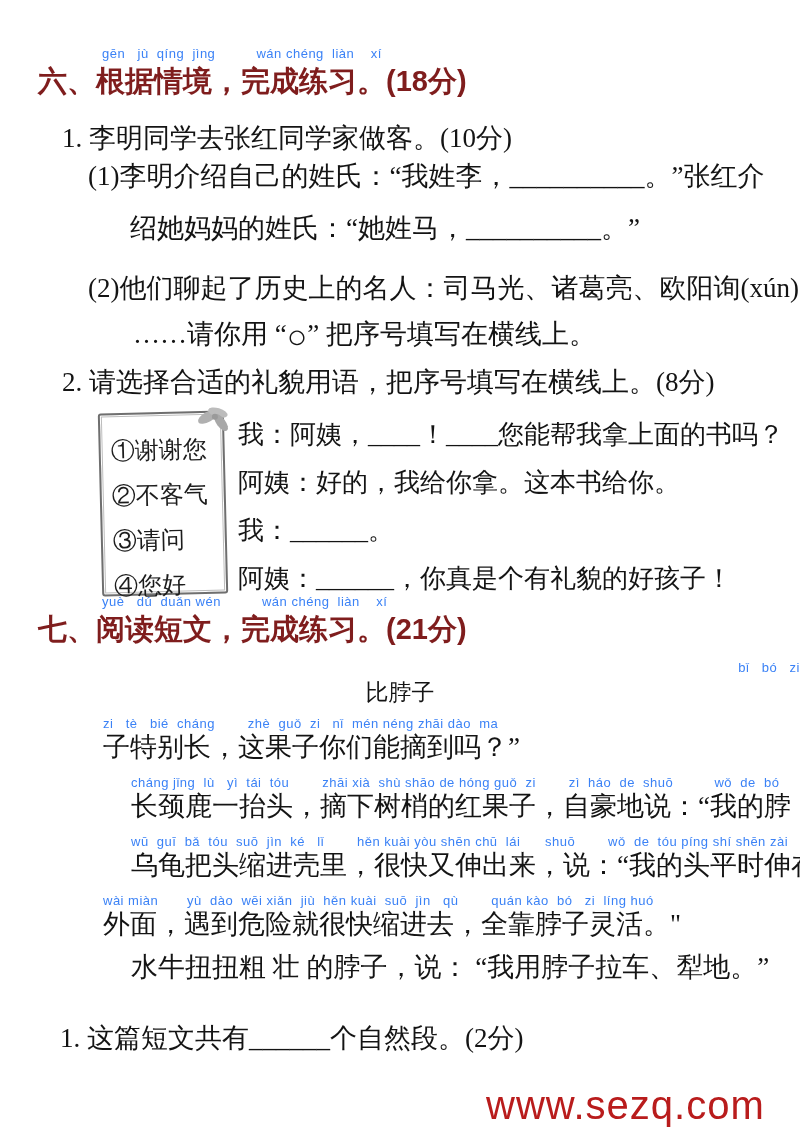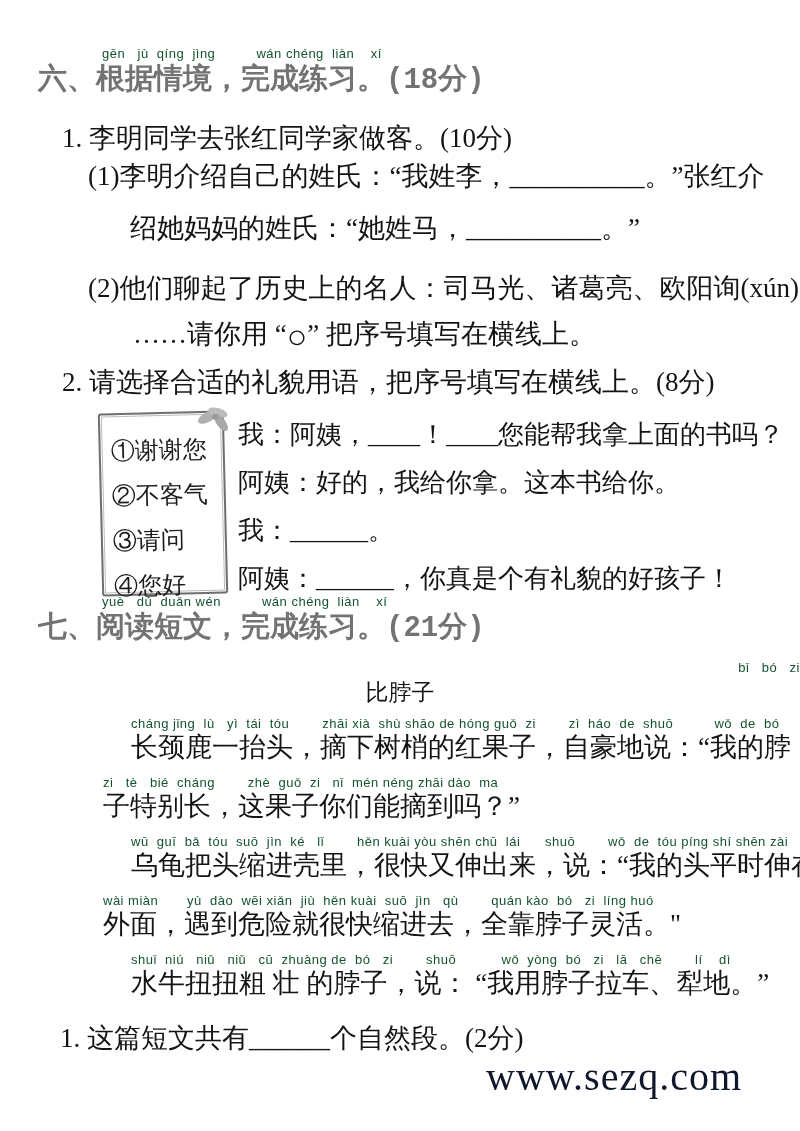--- a/index.html
+++ b/index.html
@@ -2,26 +2,26 @@
 <html><head>
 <meta charset="utf-8">
 <style>
   html,body{margin:0;padding:0;background:#ffffff;}
   .page{
     position:relative;width:800px;height:1131px;background:#ffffff;
     font-family:"Liberation Serif",serif;color:#141414;overflow:hidden;
   }
   .abs{position:absolute;}
   .pinyin{
-    font-family:"Liberation Sans",sans-serif;font-size:13px;color:#14532d;
+    font-family:"Liberation Sans",sans-serif;font-size:13px;color:#3b82f6;
     white-space:pre;line-height:16px;letter-spacing:0.5px;
   }
   .heading{
-    font-family:Liberation Mono, monospace;font-weight:bold;
-    font-size:29px;line-height:34px;color:#737373;margin:2px 0 0 0;
+    font-family:Liberation Sans, sans-serif;font-weight:bold;
+    font-size:29px;line-height:34px;color:#7f1d1d;margin:2px 0 0 0;
   }
   .heading-pinyin{margin-left:64px;}
   .bodyline{font-size:27px;line-height:32px;white-space:pre;}
   .gapline{margin-bottom:20px;}
   .circle-char{font-size:34px;line-height:32px;vertical-align:-5px;font-family:"Liberation Sans",sans-serif;}
   
   .opt-box{
     width:126px;height:183px;border:2px solid #6f6f6f;border-radius:3px;
     transform:rotate(-1.4deg);box-shadow:inset 0 0 0 1px #fff, inset 0 0 0 2px #bdbdbd;
     padding:14px 0 0 10px;box-sizing:border-box;background:#fff;
@@ -30,22 +30,22 @@
   .leaf{position:absolute;top:-8px;right:-14px;}
   
   .dialog-line{font-size:26px;line-height:30px;margin-bottom:18px;white-space:pre;}
   
   .ptitle-py{text-align:right;}
   .ptitle{font-size:23px;line-height:32px;text-align:center;margin-top:1px;}
   .pline{margin-bottom:12px;}
   .pline .ptxt{font-size:27px;line-height:31px;white-space:pre;}
   .pindent{padding-left:28px;}
   .watermark{
-    font-family:Liberation Serif, serif;font-size:40px;color:#0f172a;
-    letter-spacing:1px;line-height:42px;
+    font-family:Liberation Sans, sans-serif;font-size:40px;color:#b91c1c;
+    letter-spacing:1px;line-height:42px;margin-top:28px;
   }
 </style>
 </head>
 <body>
 
 <div class="page">
 
   <div class="abs" style="top:46px;left:38px;">
     <div class="pinyin heading-pinyin">gēn   jù  qíng  jìng          wán chéng  liàn    xí</div>
     <div class="heading">六、根据情境，完成练习。(18分)</div>
@@ -91,38 +91,37 @@
     <div class="pinyin heading-pinyin">yuè   dú  duǎn wén          wán chéng  liàn    xí</div>
     <div class="heading">七、阅读短文，完成练习。(21分)</div>
   </div>
 
   <div class="abs" style="top:660px;left:0;width:800px;">
     <div class="pinyin ptitle-py">bǐ   bó   zi</div>
     <div class="ptitle">比脖子</div>
   </div>
 
   <div class="abs" style="top:716px;left:103px;width:675px;">
+    <div class="pline">
+      <div class="pinyin">zi   tè   bié  cháng        zhè  guǒ  zi   nǐ  mén néng zhāi dào  ma</div>
+      <div class="ptxt">子特别长，这果子你们能摘到吗？”</div>
+    </div>
     <div class="pline pindent">
       <div class="pinyin">cháng jǐng  lù   yì  tái  tóu        zhāi xià  shù shāo de hóng guǒ  zi        zì  háo  de  shuō          wǒ  de  bó</div>
       <div class="ptxt">长颈鹿一抬头，摘下树梢的红果子，自豪地说：“我的脖</div>
-    </div>
-    <div class="pline">
-      <div class="pinyin">zi   tè   bié  cháng        zhè  guǒ  zi   nǐ  mén néng zhāi dào  ma</div>
-      <div class="ptxt">子特别长，这果子你们能摘到吗？”</div>
     </div>
     <div class="pline pindent">
       <div class="pinyin">wū  guī  bǎ  tóu  suō  jìn  ké   lǐ        hěn kuài yòu shēn chū  lái      shuō        wǒ  de  tóu píng shí shēn zài</div>
       <div class="ptxt">乌龟把头缩进壳里，很快又伸出来，说：“我的头平时伸在</div>
     </div>
     <div class="pline">
       <div class="pinyin">wài miàn       yù  dào  wēi xiǎn  jiù  hěn kuài  suō  jìn   qù        quán kào  bó   zi  líng huó</div>
       <div class="ptxt">外面，遇到危险就很快缩进去，全靠脖子灵活。"</div>
     </div>
     <div class="pline pindent">
-      <div class="pinyin">shuǐ  niú   niǔ   niǔ   cū  zhuàng de  bó   zi        shuō           wǒ  yòng  bó   zi   lā   chē        lí    dì</div>
       <div class="ptxt">水牛扭扭粗 壮 的脖子，说： “我用脖子拉车、犁地。”</div>
     </div>
   </div>
 
   <div class="abs bodyline" style="top:1022px;left:60px;">1. 这篇短文共有______个自然段。(2分)</div>
 
   <div class="abs watermark" style="top:1056px;left:486px;">www.sezq.com</div>
 
 </div>
 

